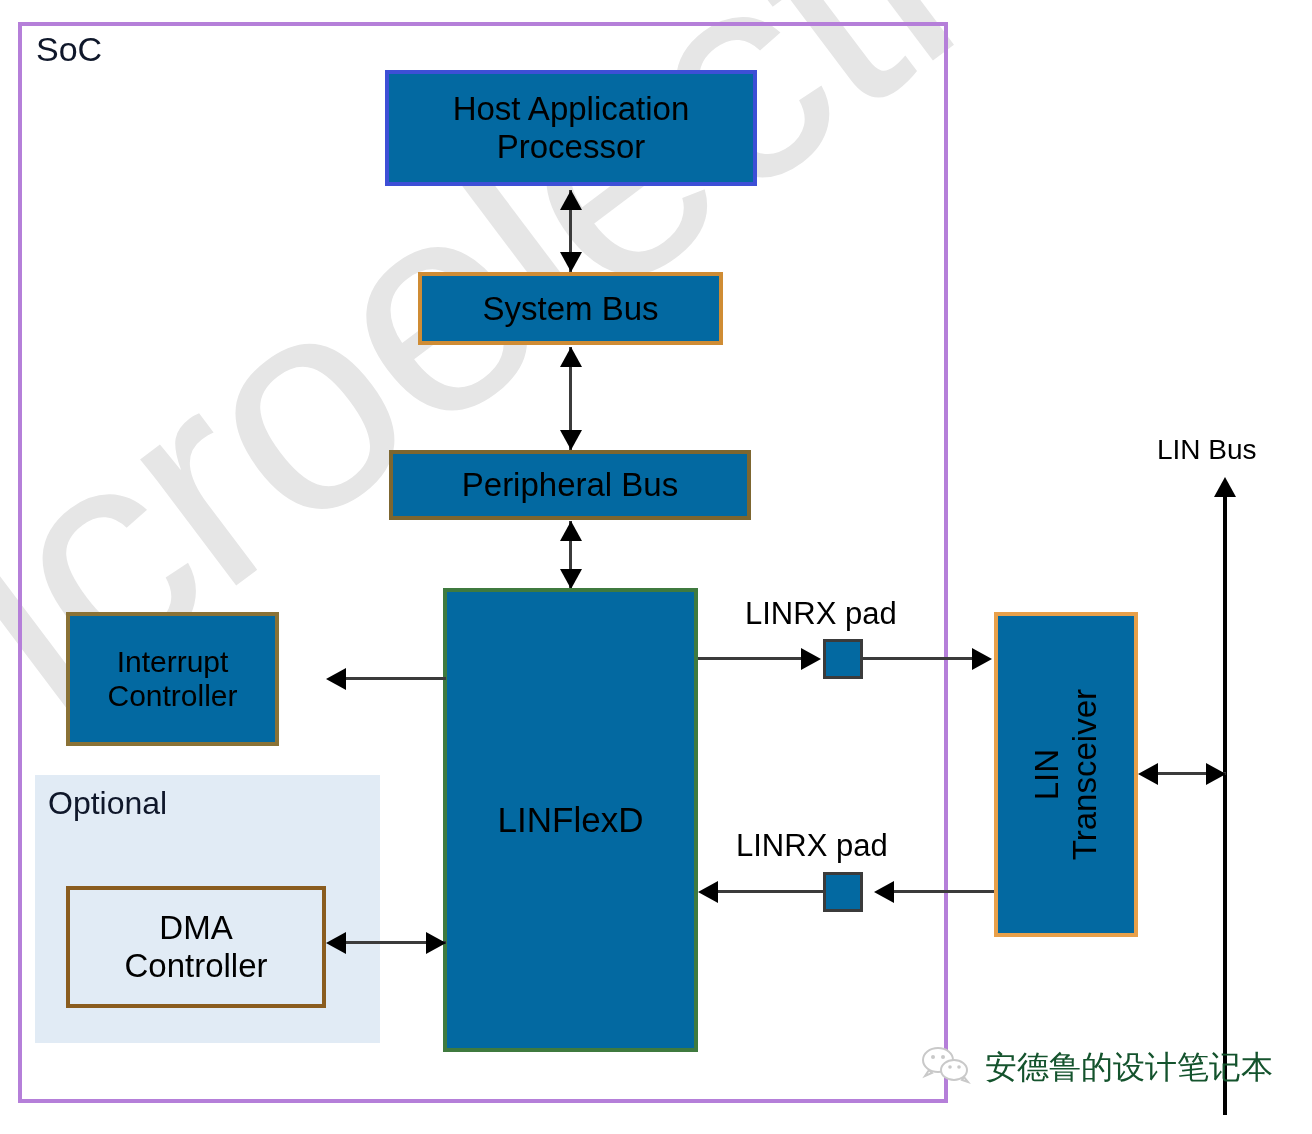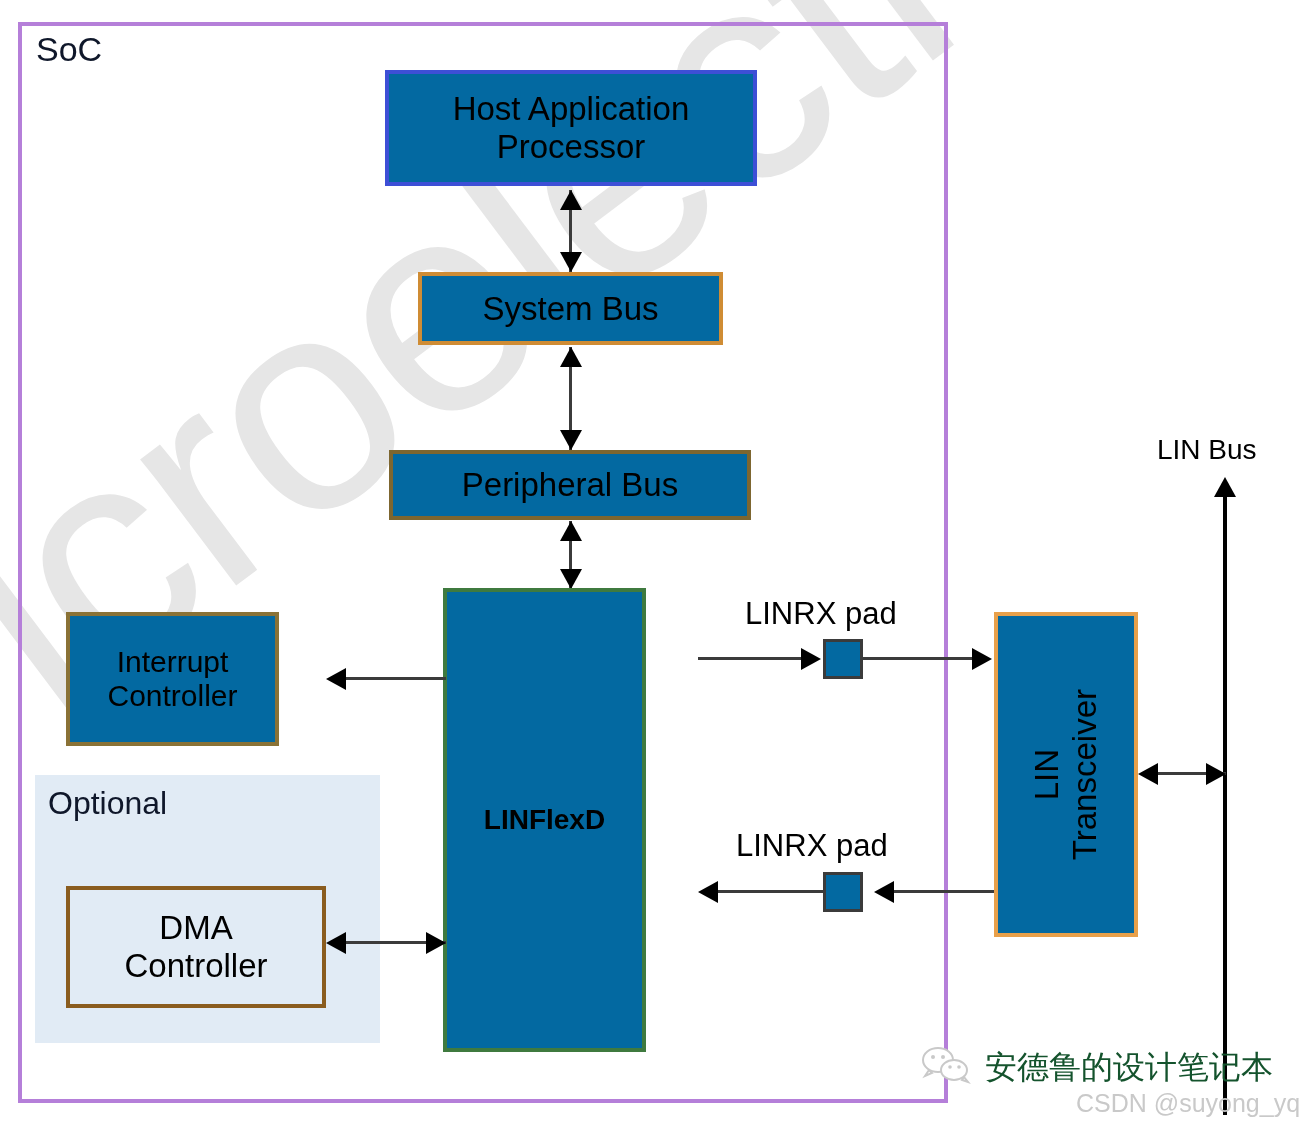--- a/index.html
+++ b/index.html
@@ -143,21 +143,21 @@
   <div class="arrow arrow-down" style="left:560px; top:430px;"></div>
 
   <div class="box" style="left:389px; top:450px; width:362px; height:70px; border:4px solid #7d6630; font-size:33px;">
     <span>Peripheral Bus</span>
   </div>
 
   <div class="line-v" style="left:569px; top:521px; height:68px;"></div>
   <div class="arrow arrow-up" style="left:560px; top:521px;"></div>
   <div class="arrow arrow-down" style="left:560px; top:569px;"></div>
 
-  <div class="box" style="left:443px; top:588px; width:203px; height:464px; border:4px solid #3f7a3f; font-size:28px;font-weight:bold;">
+  <div class="box" style="left:443px; top:588px; width:255px; height:464px; border:4px solid #3f7a3f; font-size:35px;">
     <span>LINFlexD</span>
   </div>
 
   <div class="box" style="left:66px; top:612px; width:213px; height:134px; border:4px solid #8a7236; font-size:30px; flex-direction:column;">
     <span>Interrupt</span>
     <span>Controller</span>
   </div>
 
   <div class="line-h" style="left:346px; top:677px; width:100px;"></div>
   <div class="arrow arrow-left" style="left:326px; top:668px;"></div>
@@ -202,15 +202,14 @@
     <ellipse cx="17" cy="14" rx="15" ry="12" fill="#ffffff" stroke="#c9c9c9" stroke-width="2"></ellipse>
     <circle cx="12" cy="11" r="2" fill="#c9c9c9"></circle>
     <circle cx="22" cy="11" r="2" fill="#c9c9c9"></circle>
     <path d="M 8 24 L 4 30 L 11 27 Z" fill="#ffffff" stroke="#c9c9c9" stroke-width="2"></path>
     <ellipse cx="33" cy="24" rx="13" ry="10" fill="#ffffff" stroke="#c9c9c9" stroke-width="2"></ellipse>
     <circle cx="29" cy="21" r="1.8" fill="#c9c9c9"></circle>
     <circle cx="38" cy="21" r="1.8" fill="#c9c9c9"></circle>
     <path d="M 43 31 L 47 36 L 41 34 Z" fill="#ffffff" stroke="#c9c9c9" stroke-width="2"></path>
   </svg>
   <div class="credit" style="left:985px; top:1046px; font-size:32px; color:#14532d;">安德鲁的设计笔记本</div>
-  <div class="credit" style="left:1076px; top:1089px; font-size:25px; color:#c9c9c9;">CSDN @suyong_yq</div>
 
 </div>
 
 </body></html>

